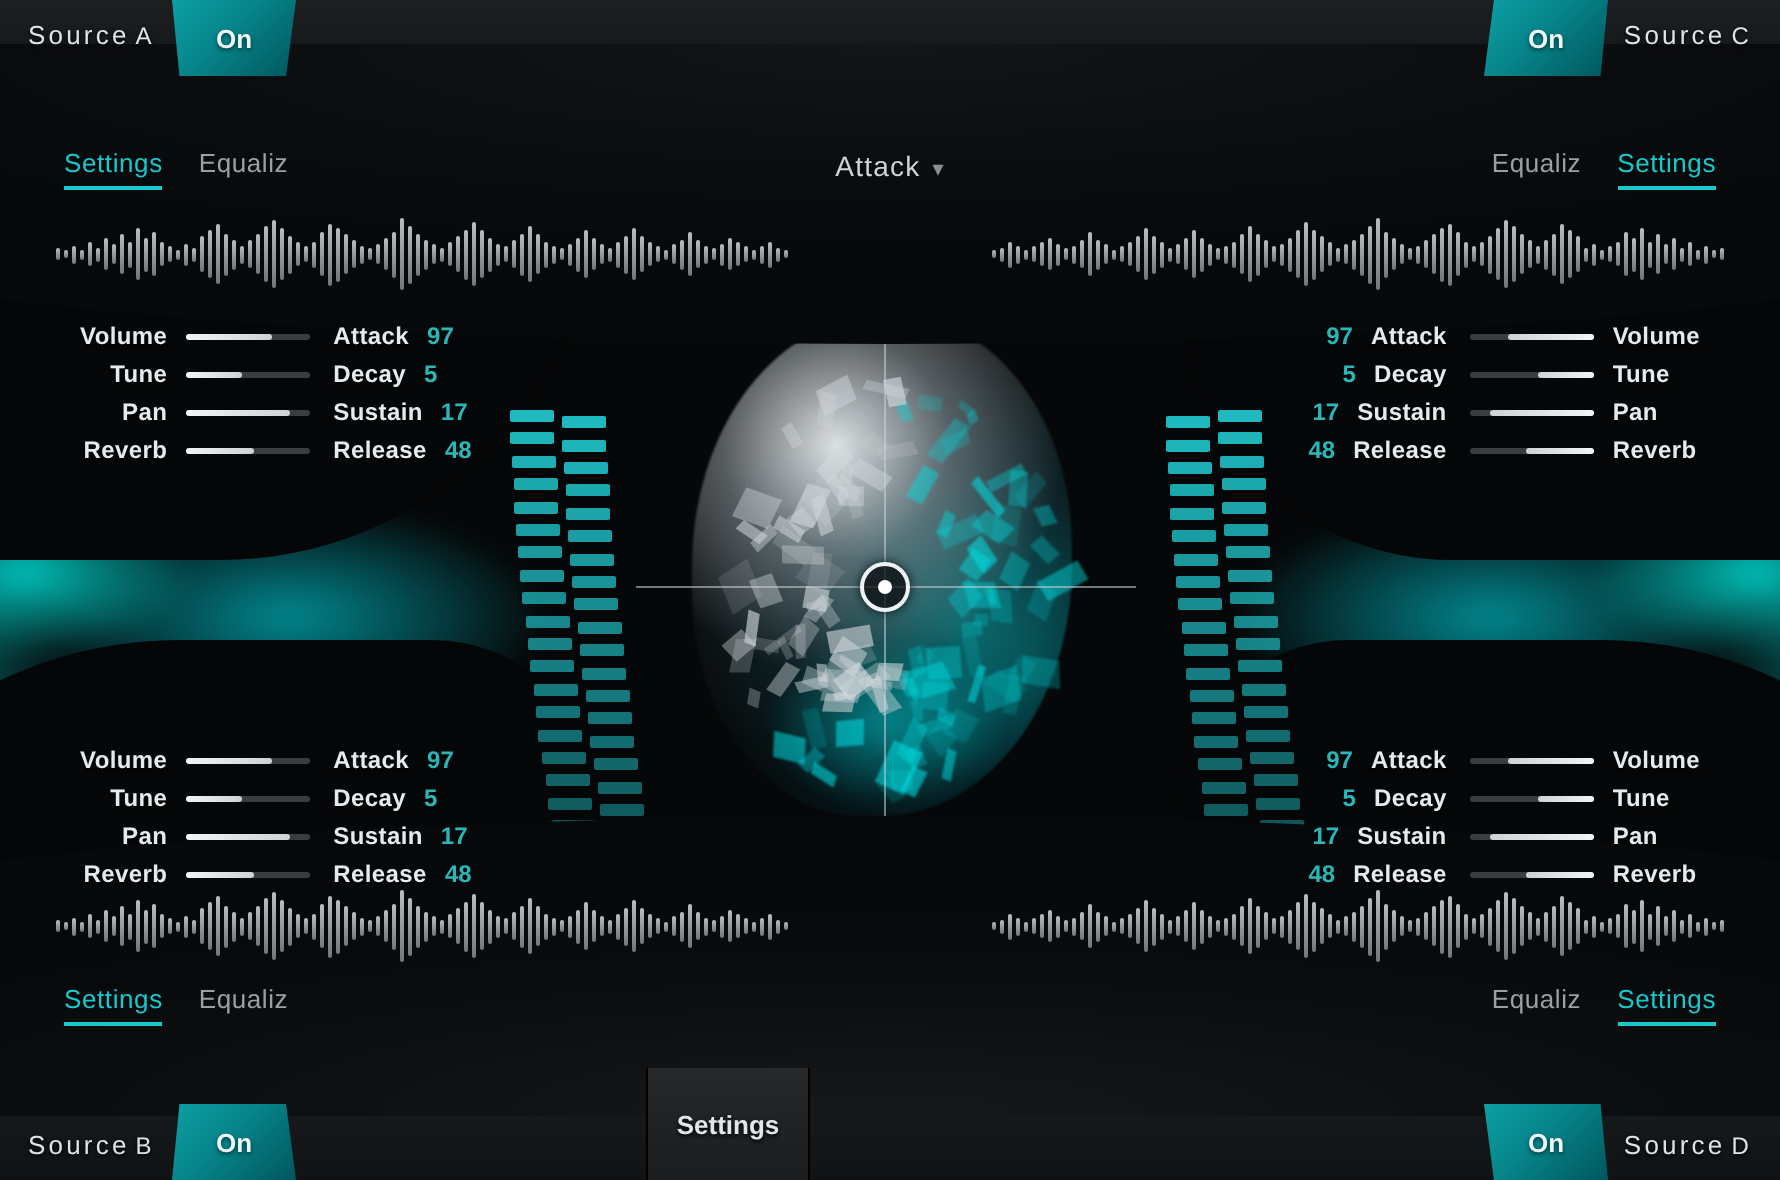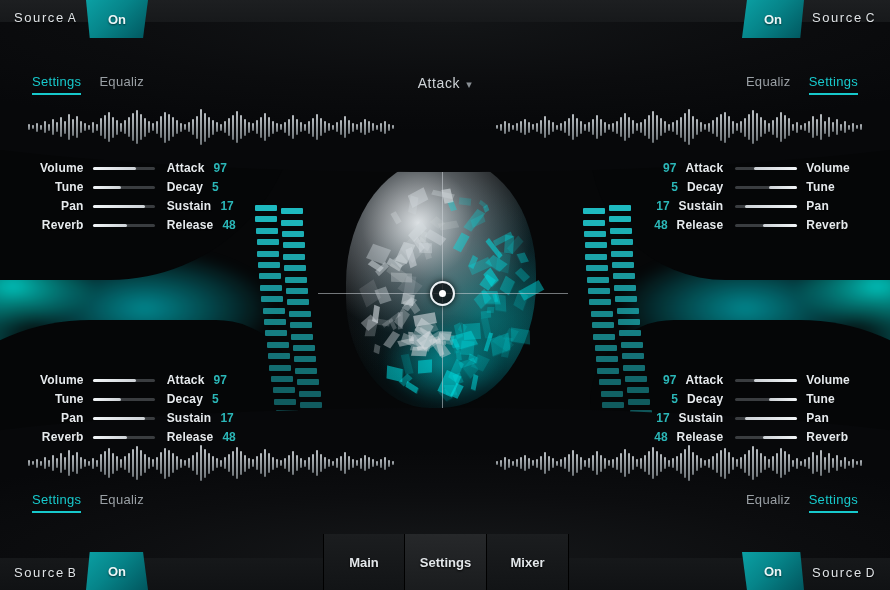--- a/index.html
+++ b/index.html
@@ -1030,18 +1030,16 @@
           <div class="pval">17</div>
         </div>
         <div class="prow">
           <div class="pname">Release</div>
           <div class="pval">48</div>
         </div>
       </div>
     </div>
 
   <div class="navtabs">
-      <div class="navtab">Main</div>
       <div class="navtab active">Settings</div>
-      <div class="navtab">Mixer</div>
     </div>
 
 </div>
 
 </body></html>

